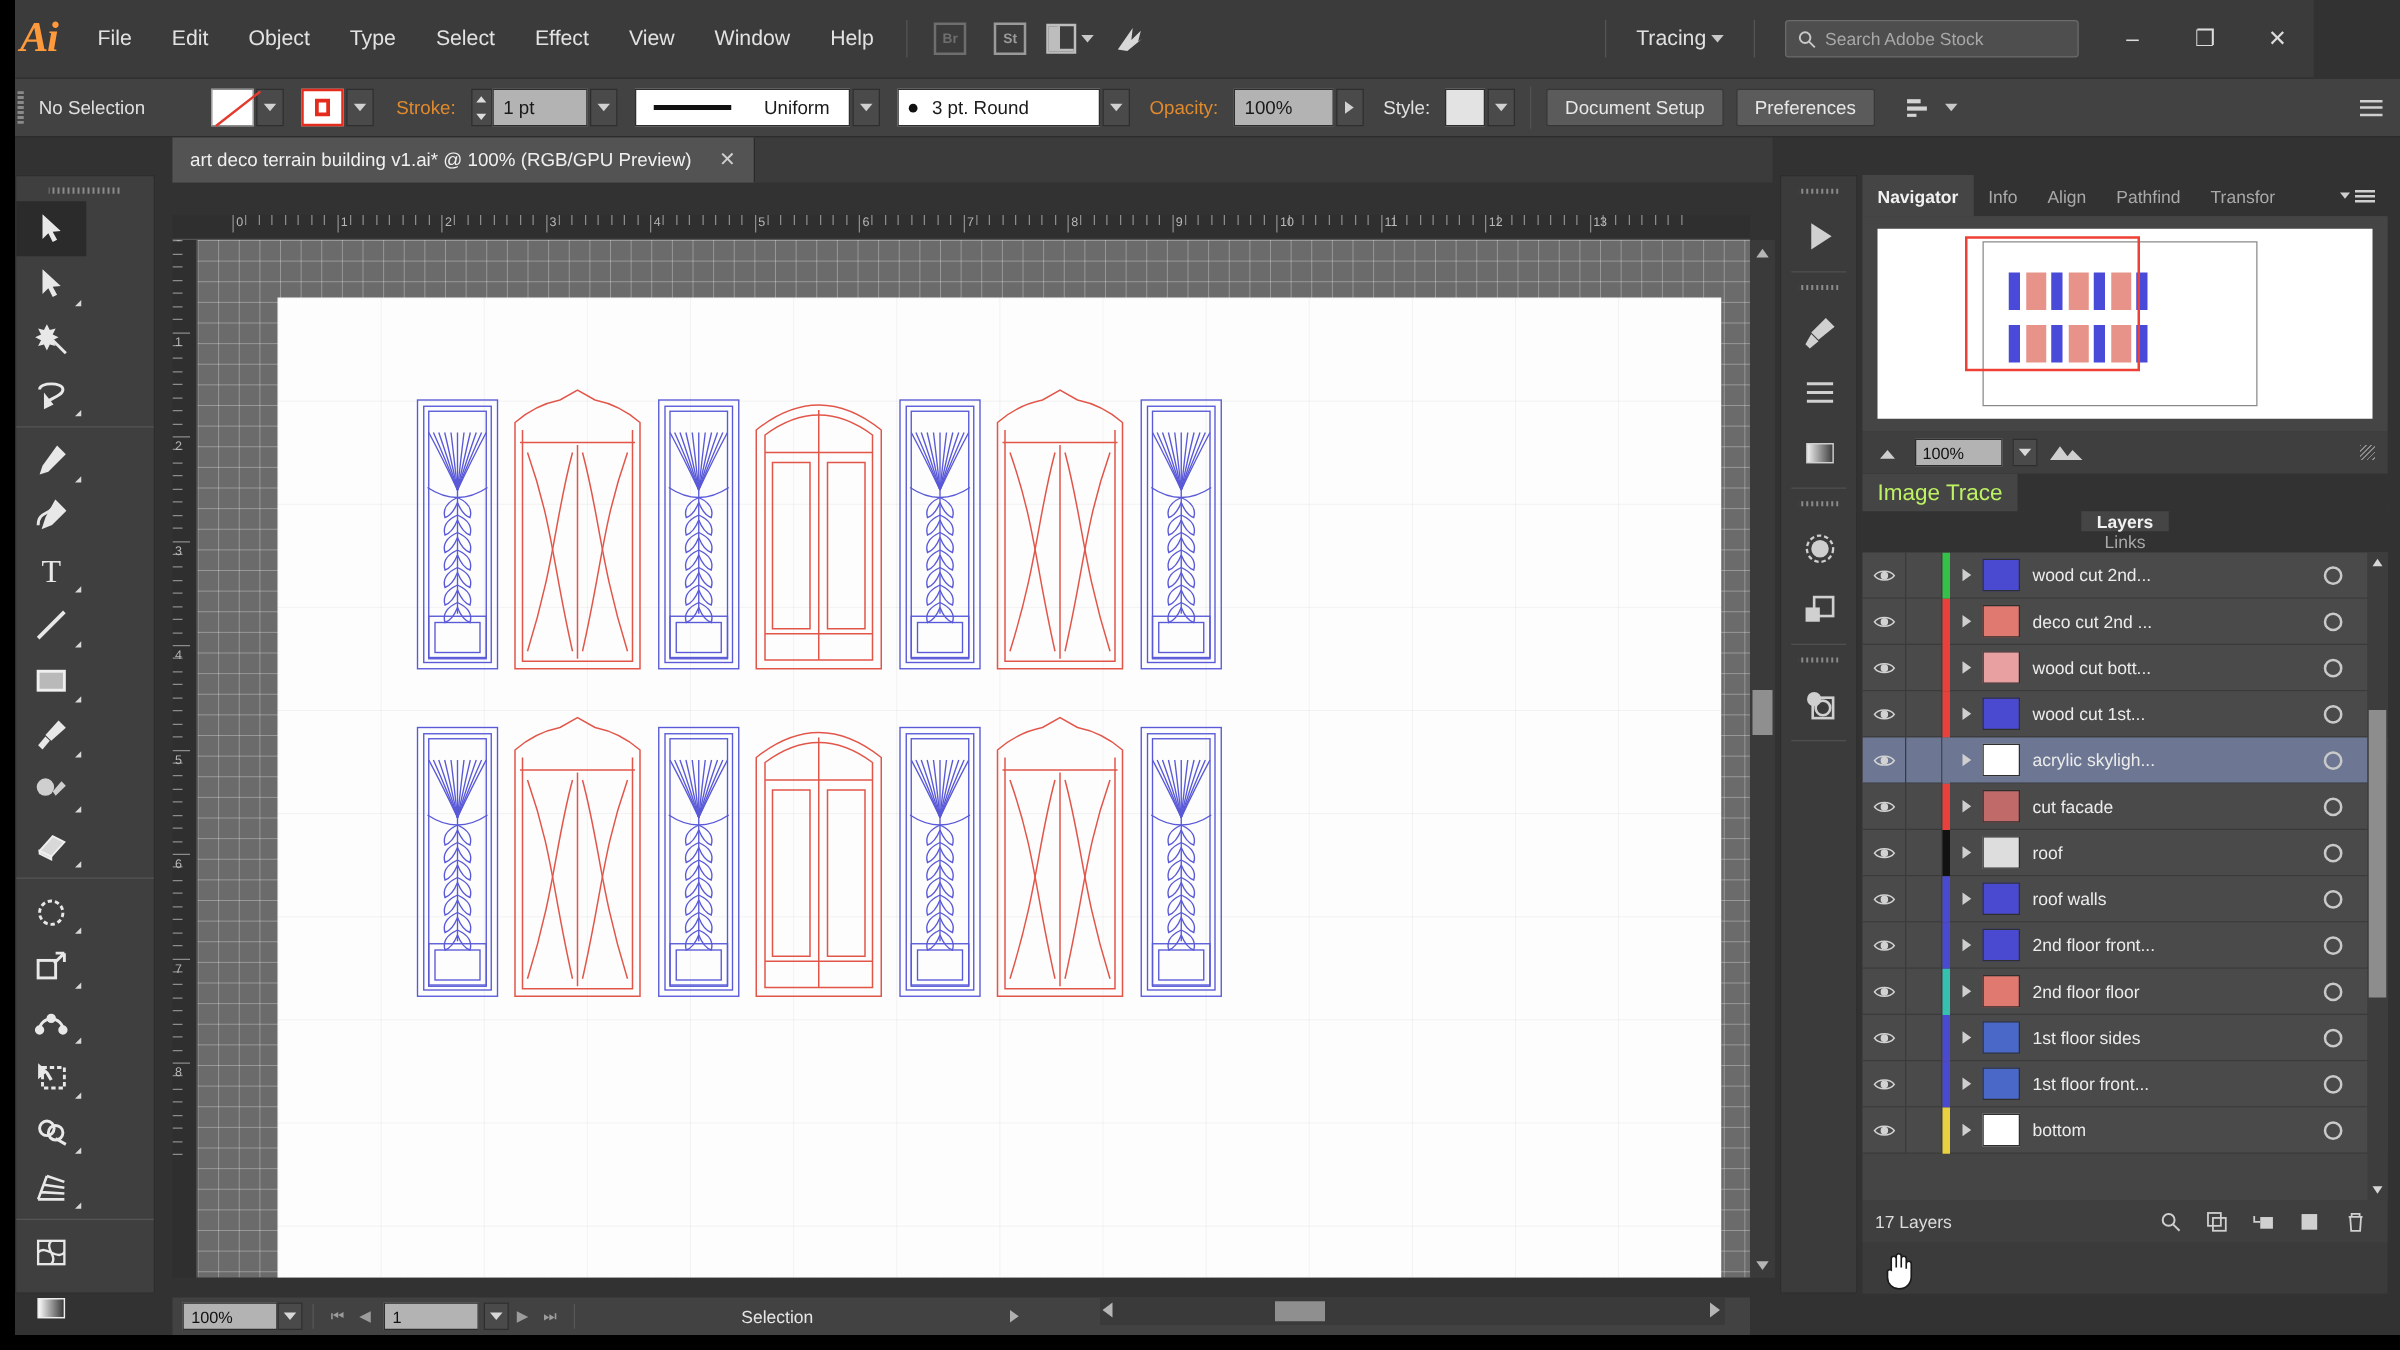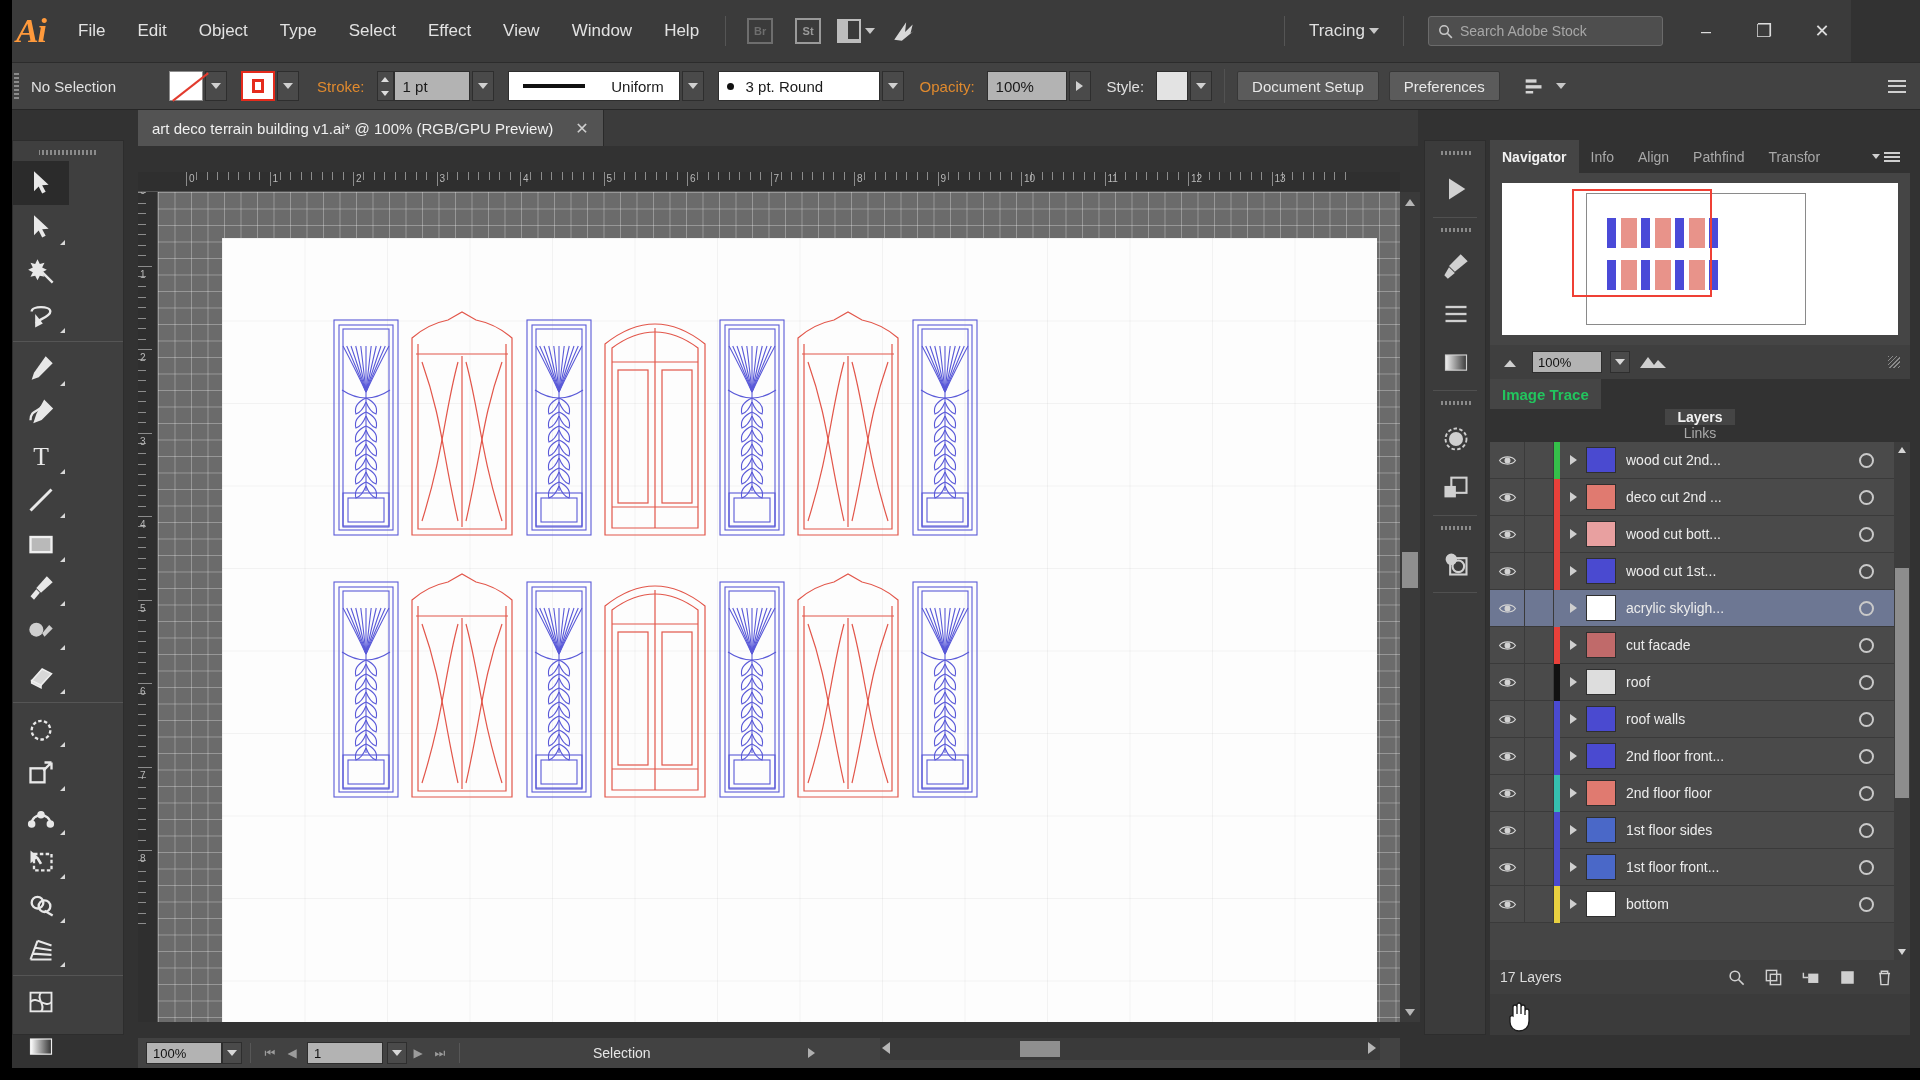--- a/index.html
+++ b/index.html
@@ -160,21 +160,21 @@
   .nav-body { background:#454545; padding:10px 12px; }
   .nav-canvas { width:100%; height:152px; background:#fff; position:relative; }
   .nav-art { position:absolute; left:84px; top:10px; width:220px; height:132px; border:1px solid #8a8a8a;
              background:#fff; }
   .nav-view { position:absolute; left:70px; top:6px; width:140px; height:108px; border:2px solid #ef4035;}
   .nav-foot { display:flex; align-items:center; height:34px; background:#3f3f3f; padding:0 10px; gap:8px;}
   .nav-zoomfield { width:70px; height:22px; background:#b3b3b3; color:#111; font-size:13px;
                    display:flex; align-items:center; padding:0 5px; border:1px solid #2e2e2e;}
 
   .it-header { height:30px; background:#323232; display:flex; align-items:center; }
-  .it-tab { padding:0 12px; font-size:15px; font-weight:bold; color:#22c55e; background:#454545;
+  .it-tab { padding:0 12px; font-size:18px; font-weight:normal; color:#bef264; background:#454545;
             height:30px; display:flex; align-items:center; }
 
   .layers-head { height:33px; background:#323232; display:flex; align-items:center;flex-direction:column; }
   .layers-list { background:#454545; height:518px; position:relative; overflow:hidden; }
   .lrow { height:37px; display:flex; align-items:center; border-bottom:1px solid #3a3a3a;
           background:#4a4a4a; }
   .lrow.sel { background:#6d7793; }
   .l-eye { width:34px; height:37px; display:flex; align-items:center; justify-content:center; }
   .l-lock { width:30px; height:37px; border-right:1px solid #3a3a3a; border-left:1px solid #3a3a3a; }
   .l-color { width:6px; height:37px; }

